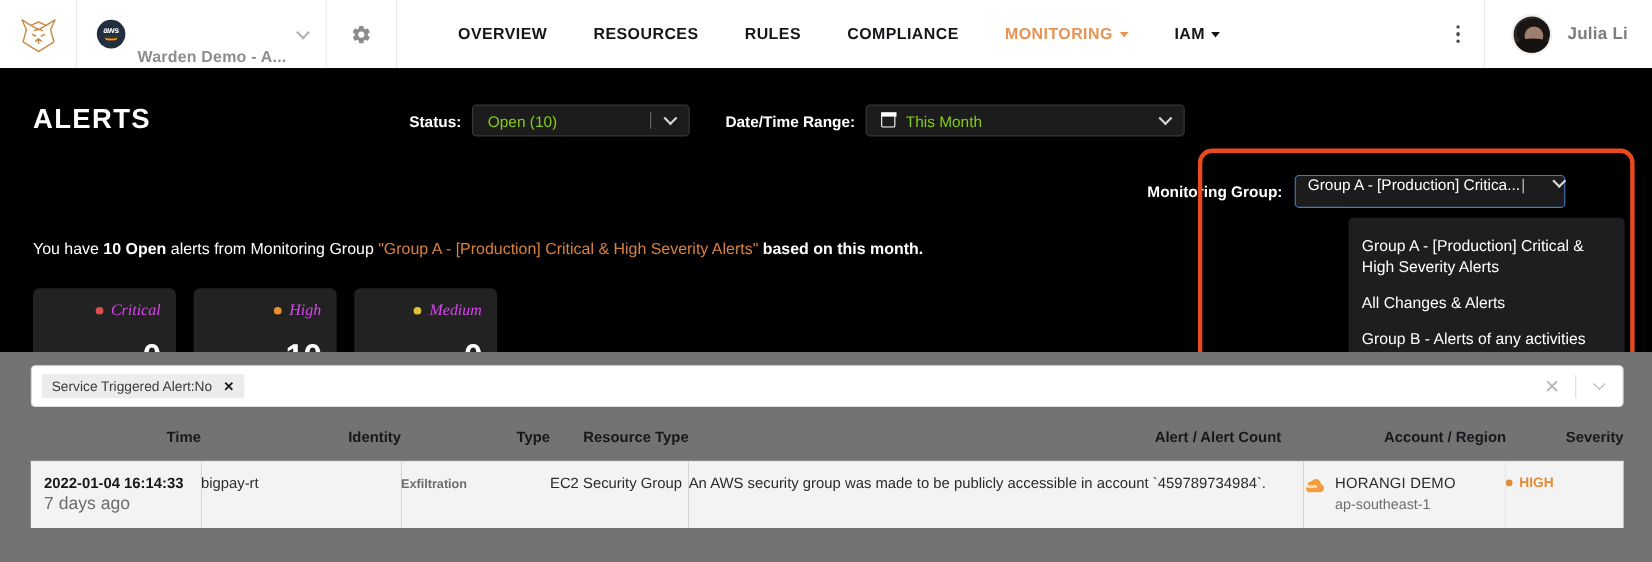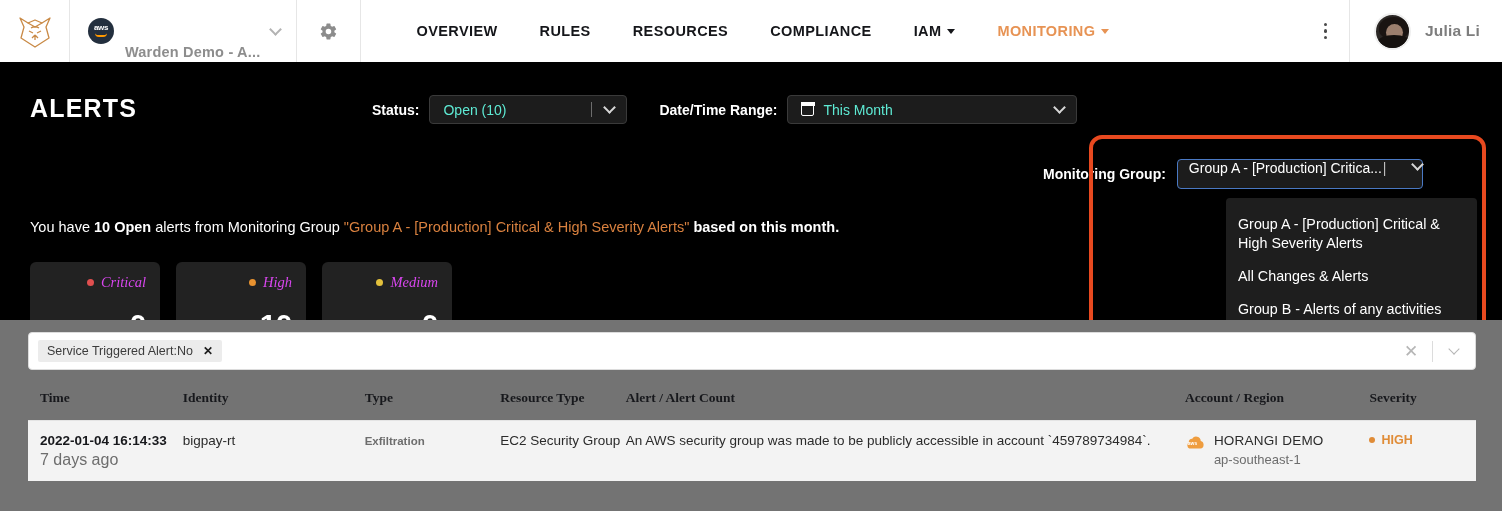--- a/index.html
+++ b/index.html
@@ -73,21 +73,21 @@
   
   .dark { position:absolute; top:62px; left:0; width:1502px; height:275px; background:#000; }
   .page-title {
     position:absolute; left:30px; top:32px; color:#fff;
     font-size:25px; font-weight:bold; letter-spacing:1.2px;
   }
   .filters { position:absolute; left:372px; top:33px; display:flex; align-items:center; gap:10px; }
   .flabel { color:#fff; font-size:14px; font-weight:bold; white-space:nowrap; }
   .sel {
     background:#1c1c1c; border:1px solid #3a3a3a; border-radius:4px;
-    height:29px; display:flex; align-items:center; color:#5eead4; font-size:14px;
+    height:29px; display:flex; align-items:center; color:#84cc16; font-size:14px;
     padding:0 0 0 13px; cursor:pointer;
   }
   .sel .val { white-space:nowrap; overflow:hidden; }
   .sel .sep { width:1px; height:15px; background:#6d6d6d; margin-left:auto; }
   .sel .arrow {
     width:34px; display:flex; align-items:center; justify-content:center; height:100%;
   }
   .arrow-g { display:inline-block; width:9px; height:9px; border-right:2px solid #d6d6d6;
              border-bottom:2px solid #d6d6d6; transform:rotate(45deg); margin-bottom:4px; }
   .sel-status { width:198px; }
@@ -152,22 +152,22 @@
   .chip .x { font-size:12px; font-weight:bold; color:#1c1c1c; cursor:pointer; }
   .fb-right { margin-left:auto; display:flex; align-items:center; height:100%; }
   .fb-x { width:42px; text-align:center; color:#b6b6b6; font-size:17px; cursor:pointer; }
   .fb-div { width:1px; height:21px; background:#dcdcdc; }
   .fb-chev { width:42px; display:flex; align-items:center; justify-content:center; cursor:pointer; }
   .chev-lt { display:inline-block; width:8px; height:8px; border-right:1.6px solid #b6b6b6;
              border-bottom:1.6px solid #b6b6b6; transform:rotate(45deg); margin-bottom:4px; }
 
   table.alerts { position:absolute; left:28px; top:64px; width:1448px; border-collapse:collapse; }
   table.alerts th {
-    text-align:left; font-size:13.5px; font-weight:bold; color:#17181c;
-    padding:6px 0 14px 0; border-bottom:1px solid #e4e4e4;font-family:Liberation Serif, serif;
+    text-align:right; font-size:13.5px; font-weight:bold; color:#17181c;
+    padding:6px 0 14px 0; border-bottom:1px solid #e4e4e4;
   }
   table.alerts td { padding:12px 0; vertical-align:top; font-size:13.5px; color:#2b2b2b; }
   table.alerts tbody tr { background:#f3f3f3; }
   .c-time  { width:160px; padding-left:12px !important; }
   .c-ident { width:190px; }
   .c-type  { width:140px; }
   .c-res   { width:130px; }
   .c-alert { width:585px; padding-right:20px !important; }
   .c-acct  { width:190px; }
   .c-sev   { width:110px; }
@@ -214,34 +214,34 @@
       <svg class="gear" viewBox="0 0 24 24">
         <path fill="#8c8c8c" d="M19.4 13c.04-.3.06-.66.06-1s-.02-.7-.07-1l2.1-1.6c.19-.15.24-.42.12-.64l-2-3.46c-.12-.22-.39-.3-.61-.22l-2.49 1a7.3 7.3 0 0 0-1.7-1l-.38-2.65A.5.5 0 0 0 13.94 2h-4a.5.5 0 0 0-.49.42L9.07 5.07c-.62.25-1.18.59-1.7 1l-2.5-1c-.22-.09-.49 0-.6.22l-2 3.46c-.13.22-.08.49.12.64L4.5 11c-.05.3-.07.66-.07 1s.02.7.07 1l-2.11 1.6c-.2.15-.25.42-.12.64l2 3.46c.12.22.39.3.61.22l2.49-1c.52.4 1.08.74 1.7 1l.38 2.65c.04.24.25.42.49.42h4c.25 0 .45-.18.49-.42l.38-2.65c.62-.26 1.18-.6 1.7-1l2.49 1c.22.08.49 0 .61-.22l2-3.46a.5.5 0 0 0-.12-.64L19.4 13zm-7.46 2.5a3.5 3.5 0 1 1 0-7 3.5 3.5 0 0 1 0 7z"></path>
       </svg>
     </div>
 
     <div class="navlinks">
       <div class="navlink">
           <span>OVERVIEW</span>
         </div>
       <div class="navlink">
+          <span>RESOURCES</span>
+        </div>
+      <div class="navlink">
           <span>RULES</span>
         </div>
       <div class="navlink">
-          <span>RESOURCES</span>
-        </div>
-      <div class="navlink">
           <span>COMPLIANCE</span>
-        </div>
-      <div class="navlink">
-          <span>IAM</span>
-          <span class="caret-down"></span>
         </div>
       <div class="navlink active">
           <span>MONITORING</span>
+          <span class="caret-down"></span>
+        </div>
+      <div class="navlink">
+          <span>IAM</span>
           <span class="caret-down"></span>
         </div>
     </div>
 
     <div class="nav-right">
       <div class="kebab">
           <i></i>
           <i></i>
           <i></i>
         </div>

